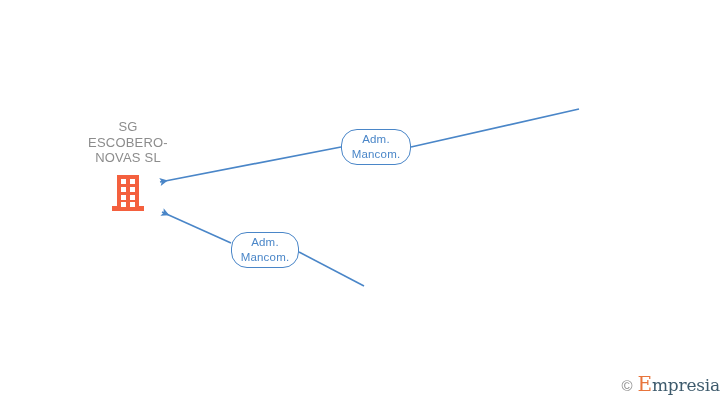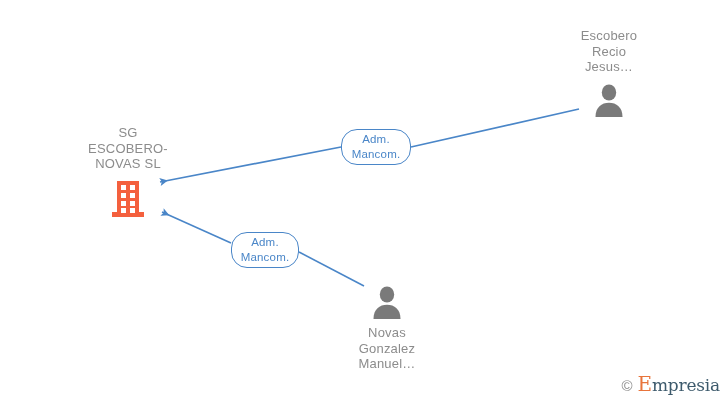--- a/index.html
+++ b/index.html
@@ -34,21 +34,20 @@
     top: 119px;
     width: 132px;
     text-align: center;
   }
   .company-label {
     font-size: 13px;
     line-height: 15.5px;
     color: #8c8c8c;
     letter-spacing: 0.2px;
     white-space: pre-line;
-    margin-top: 6px;
   }
   .company-icon-wrap {
     margin-top: 6px;
     height: 42px;
     display: flex;
     align-items: center;
     justify-content: center;
   }
 
   
@@ -166,42 +165,20 @@
       </svg>
     </div>
   </div>
 
   <div class="rel-box r1">Adm.
 Mancom.</div>
 
   <div class="rel-box r2">Adm.
 Mancom.</div>
 
-  <div class="person-node top-right">
-    <div class="person-label">Escobero
-Recio
-Jesus…</div>
-    <div class="person-icon-wrap">
-      <svg width="34" height="34" viewBox="0 0 34 34" xmlns="http://www.w3.org/2000/svg">
-        <ellipse cx="17" cy="9.5" rx="7.2" ry="8" fill="#7a7a7a"></ellipse>
-        <path d="M3.5 34 C3.5 24.2 9.6 19.8 17 19.8 C24.4 19.8 30.5 24.2 30.5 34 Z" fill="#7a7a7a"></path>
-      </svg>
-    </div>
-  </div>
 
-  <div class="person-node bottom">
-    <div class="person-icon-wrap">
-      <svg width="34" height="34" viewBox="0 0 34 34" xmlns="http://www.w3.org/2000/svg">
-        <ellipse cx="17" cy="9.5" rx="7.2" ry="8" fill="#7a7a7a"></ellipse>
-        <path d="M3.5 34 C3.5 24.2 9.6 19.8 17 19.8 C24.4 19.8 30.5 24.2 30.5 34 Z" fill="#7a7a7a"></path>
-      </svg>
-    </div>
-    <div class="person-label">Novas
-Gonzalez
-Manuel…</div>
-  </div>
 
   <div class="watermark">
     <span class="wm-copy">©</span>
     <span class="wm-text"><span class="wm-e">E</span><span>mpresia</span></span>
   </div>
 
 </div>
 
 </body></html>

